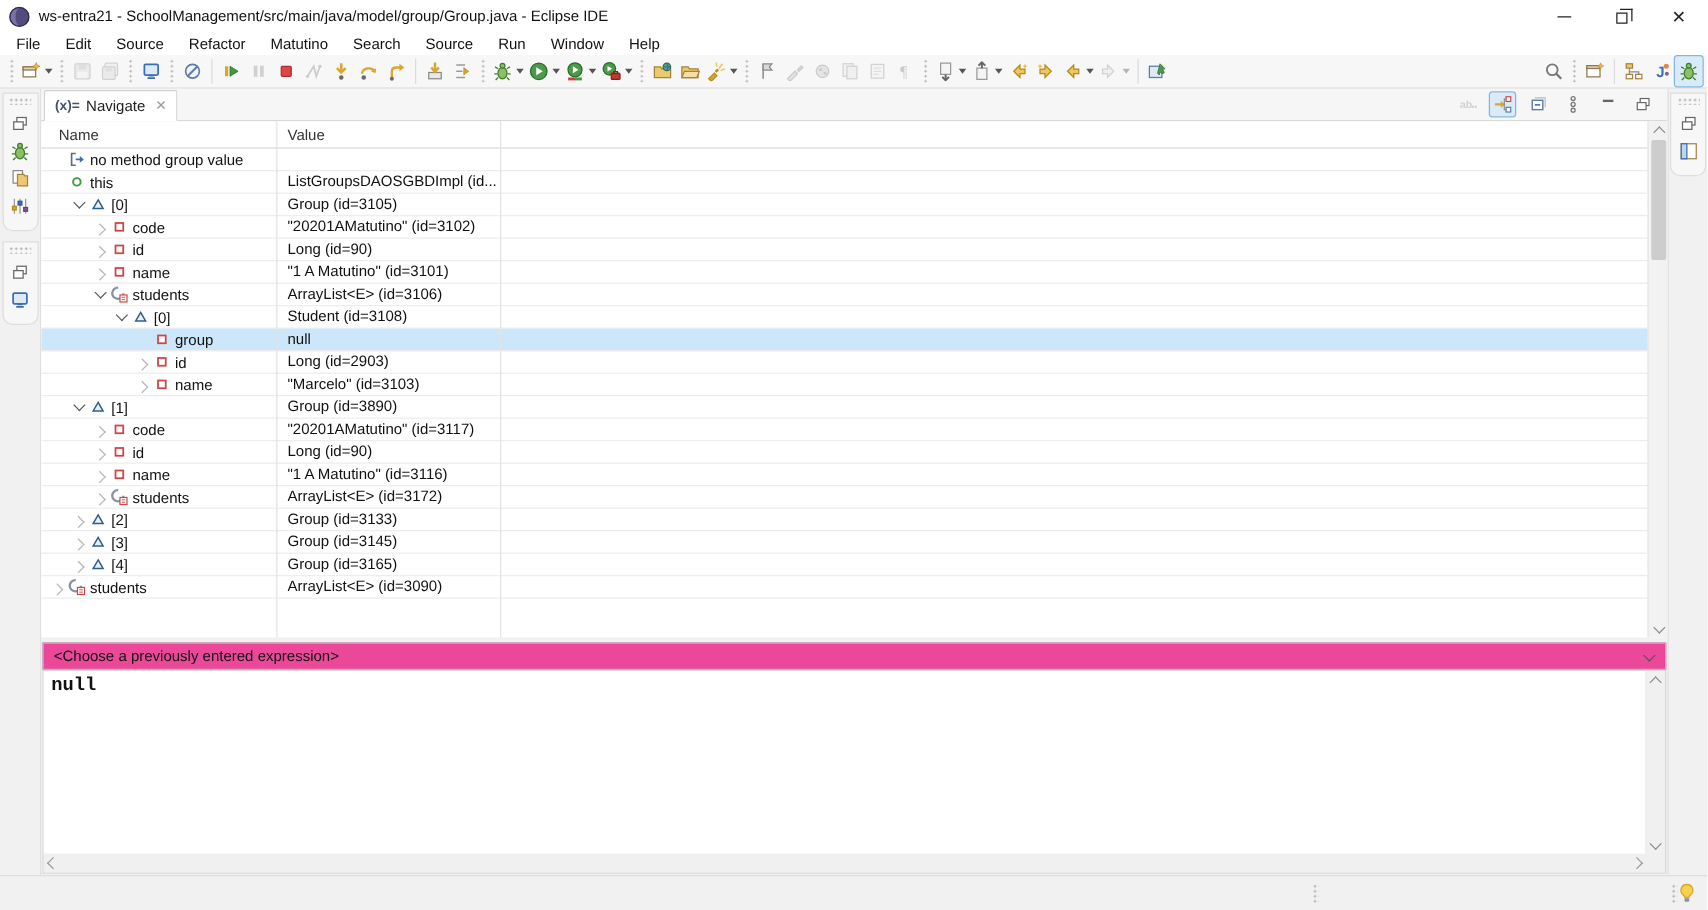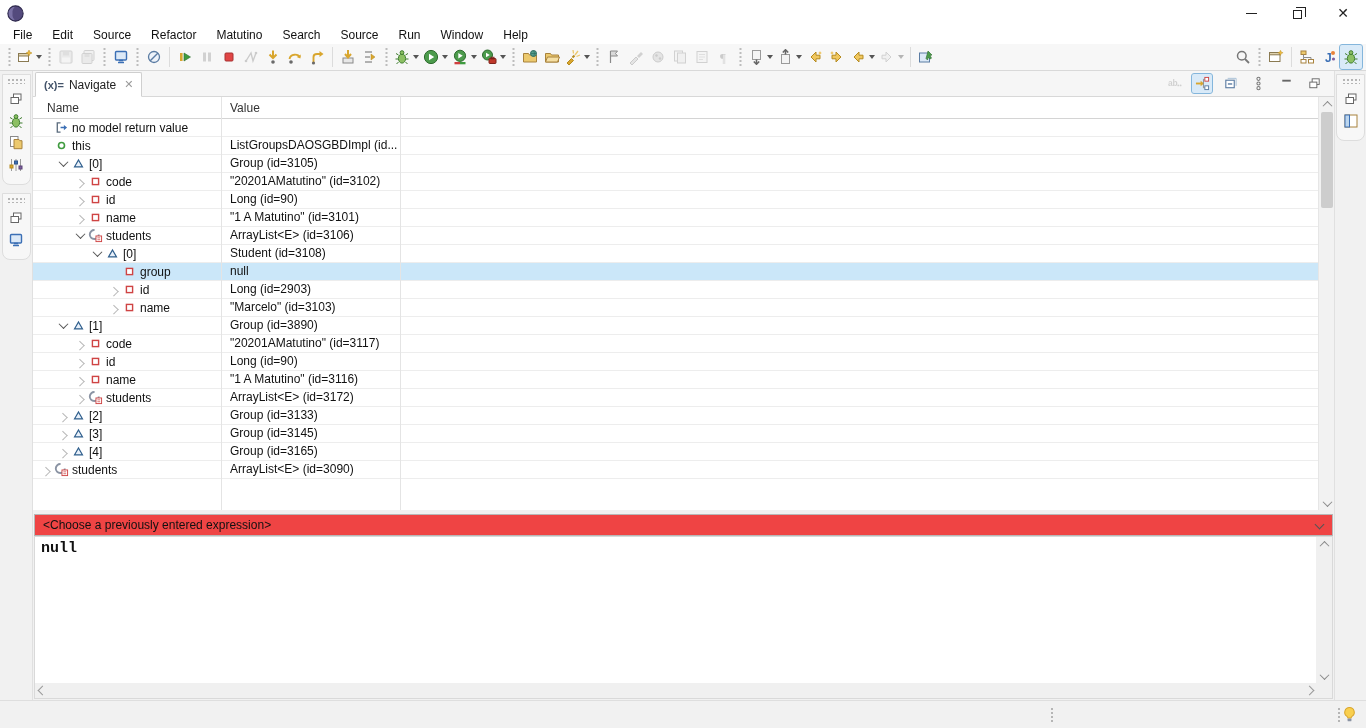--- a/index.html
+++ b/index.html
@@ -80,21 +80,21 @@
   .vscroll { position:absolute; right:0; top:26px; width:16px; height:413px; background:#f2f2f2; border-left:1px solid #e6e6e6; z-index:5; }
   .arr { position:absolute; left:0; width:16px; height:14px; display:flex; align-items:center; justify-content:center; }
   .arr::before { content:""; width:6px; height:6px; border-right:1.5px solid #8a8a8a; border-bottom:1.5px solid #8a8a8a; }
   .arr.up { top:0; } .arr.up::before { transform:rotate(-135deg) translate(-1px,-1px); }
   .arr.down { bottom:0; } .arr.down::before { transform:rotate(45deg) translate(-1px,-1px); }
   .thumb { position:absolute; left:2px; top:15px; width:12px; height:96px; background:#cdcdcd; border-radius:2px; }
 
   .gap { height:4px; background:#f1f1f1; }
 
   
-  .combo { height:22px; background:#ef4444; border:1px solid #b7b7b7; margin:0 1px; display:flex; align-items:center; padding:0 8px; position:relative; }
+  .combo { height:22px; background:#ec4899; border:1px solid #b7b7b7; margin:0 1px; display:flex; align-items:center; padding:0 8px; position:relative; }
   .combo-text { color:#111; }
   .combo-chev { position:absolute; right:9px; top:6px; width:7px; height:7px; border-right:1.6px solid #555; border-bottom:1.6px solid #555; transform:rotate(45deg); }
 
   
   .detail { flex:1; margin:0 1px 1px 1px; background:#f1f1f1; display:grid; grid-template-columns:1fr 16px; grid-template-rows:1fr 15px; border:1px solid #d9d9d9; }
   .detail-content { background:#fff; padding:3px 6px; font-family:"Liberation Mono","DejaVu Sans Mono",monospace; font-size:15px; font-weight:600; color:#111; }
   .d-vscroll { position:relative; background:#f0f0f0; }
   .d-hscroll { position:relative; background:#f0f0f0; }
   .harr { position:absolute; top:0; width:14px; height:15px; display:flex; align-items:center; justify-content:center; }
   .harr::before { content:""; width:6px; height:6px; border-right:1.5px solid #9a9a9a; border-bottom:1.5px solid #9a9a9a; }
@@ -114,20 +114,21 @@
 <body>
 
 <div class="titlebar">
   <span class="logo">
     <svg viewBox="0 0 16 16">
         <circle cx="8" cy="8" r="7.2" fill="#544a7d"></circle>
         <path d="M8 1.2a6.8 6.8 0 000 13.6A7.5 7.5 0 015.2 8 7.5 7.5 0 018 1.2z" fill="#7a71a5"></path>
         <circle cx="8" cy="8" r="7.2" fill="none" stroke="#2f2a4d"></circle>
       </svg>
   </span>
+  <span class="title">ws-entra21 - SchoolManagement/src/main/java/model/group/Group.java - Eclipse IDE</span>
   <div class="win-controls">
     <span class="win-btn">
         <span class="g-min"></span>
       </span>
     <span class="win-btn">
         <span class="g-restore"></span>
       </span>
     <span class="win-btn">
         <span class="g-close">✕</span>
       </span>
@@ -618,21 +619,21 @@
     <div class="tree" id="tree">
         <div class="row" style="padding-left: 7px;">
           <span class="chev none"></span>
           <span class="ric">
             <svg viewBox="0 0 16 16">
               <path d="M7 3H3.5v10H7" fill="none" stroke="#5a6b7d" stroke-width="1.4"></path>
               <path d="M7 8h5" stroke="#3b6fb5" stroke-width="1.6"></path>
               <path d="M10.5 5.2L14 8l-3.5 2.8z" fill="#3b6fb5"></path>
             </svg>
           </span>
-          <span class="rname">no model return value</span>
+          <span class="rname">no method group value</span>
           <span class="rval"></span>
         </div>
         <div class="row" style="padding-left: 7px;">
           <span class="chev none"></span>
           <span class="ric">
             <svg viewBox="0 0 16 16">
               <circle cx="8" cy="8" r="3.2" fill="#fff" stroke="#3f9b3f" stroke-width="1.7"></circle>
             </svg>
           </span>
           <span class="rname">this</span>

